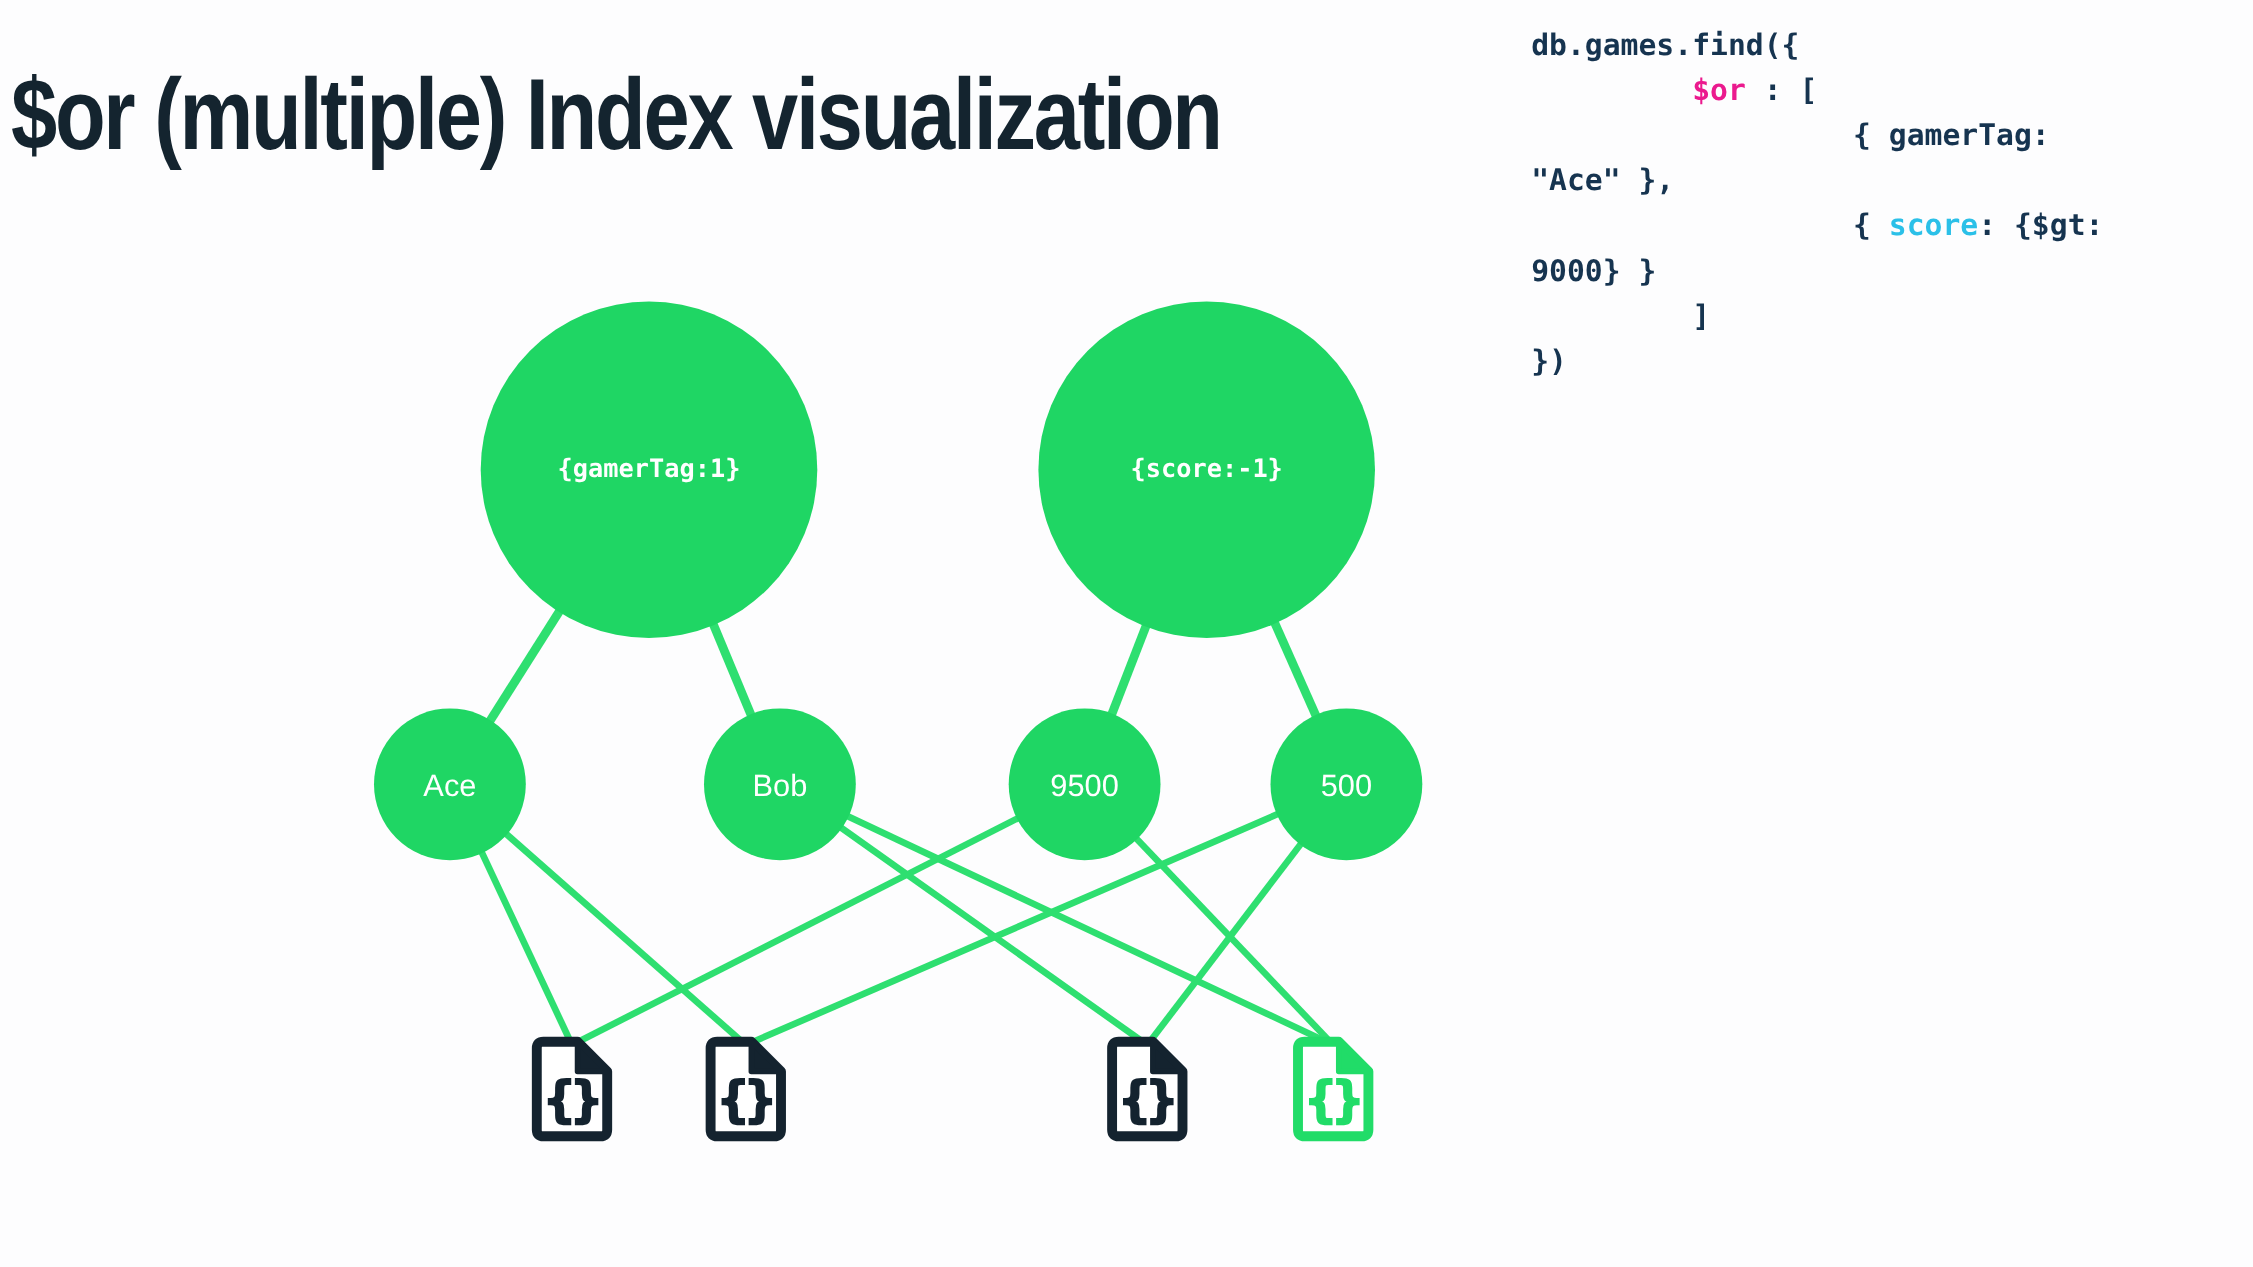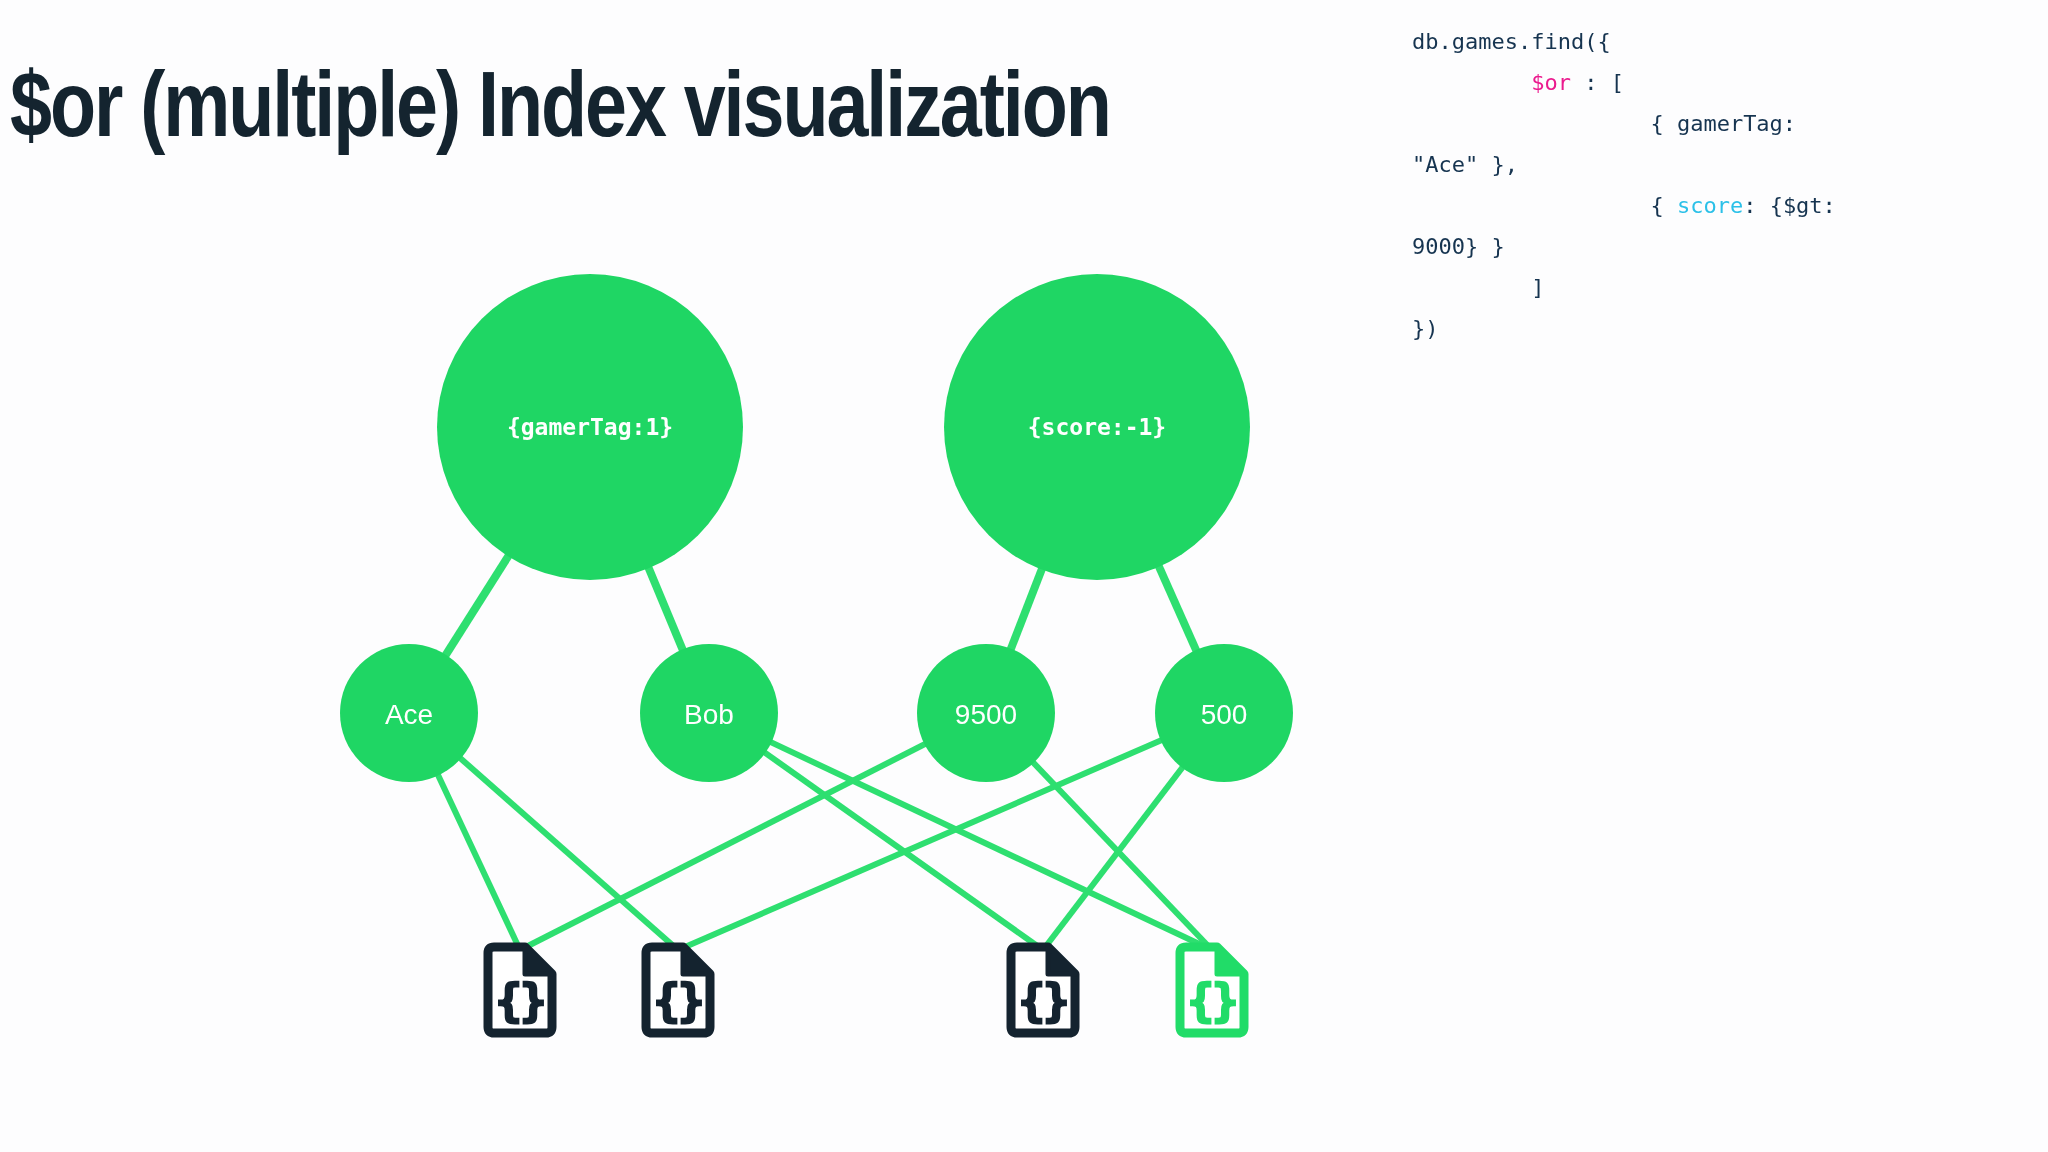--- a/index.html
+++ b/index.html
@@ -10,23 +10,22 @@
   .page-title{
     position:absolute;left:10px;top:58px;margin:0;
     font-family:"Liberation Sans",sans-serif;
     font-weight:700;font-size:92px;line-height:1;letter-spacing:-2.5px;
     transform:scaleX(0.82);transform-origin:0 0;
     white-space:nowrap;
   }
   .code-block{
     position:absolute;left:1392px;top:21px;
     font-family:"DejaVu Sans Mono",monospace;
-    font-weight:400;font-size:22px;line-height:41px;
+    font-weight:700;font-size:27px;line-height:41px;
     white-space:pre;
-    margin-left:20px;
   }
   .diagram-svg{position:absolute;left:0;top:0;}
 </style>
 </head>
 <body style="background: rgb(253, 253, 254);">
 
 <h1 class="page-title" style="color: rgb(20, 36, 47);">$or (multiple) Index visualization</h1>
 
 <div class="code-block"><div><span style="color: rgb(22, 52, 80);">db.games.find({</span></div><div><span style="color: rgb(22, 52, 80);">         </span><span style="color: rgb(235, 26, 142);">$or</span><span style="color: rgb(22, 52, 80);"> : [</span></div><div><span style="color: rgb(22, 52, 80);">                  { gamerTag:</span></div><div><span style="color: rgb(22, 52, 80);">"Ace" },</span></div><div><span style="color: rgb(22, 52, 80);">                  { </span><span style="color: rgb(43, 192, 232);">score</span><span style="color: rgb(22, 52, 80);">: {$gt:</span></div><div><span style="color: rgb(22, 52, 80);">9000} }</span></div><div><span style="color: rgb(22, 52, 80);">         ]</span></div><div><span style="color: rgb(22, 52, 80);">})</span></div></div>
 

